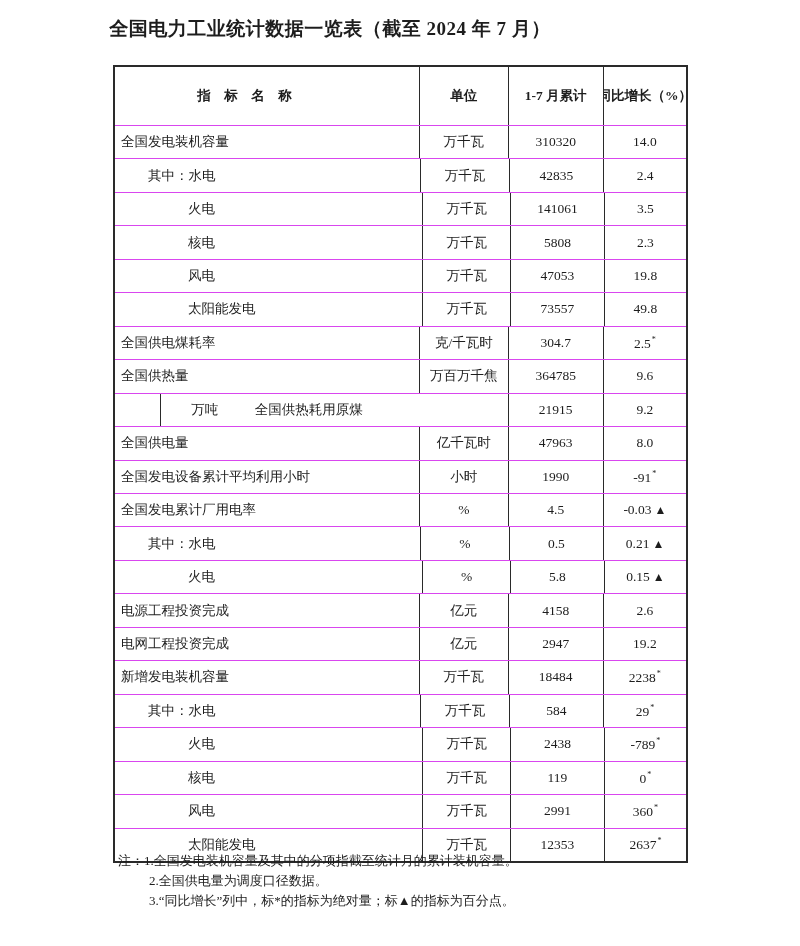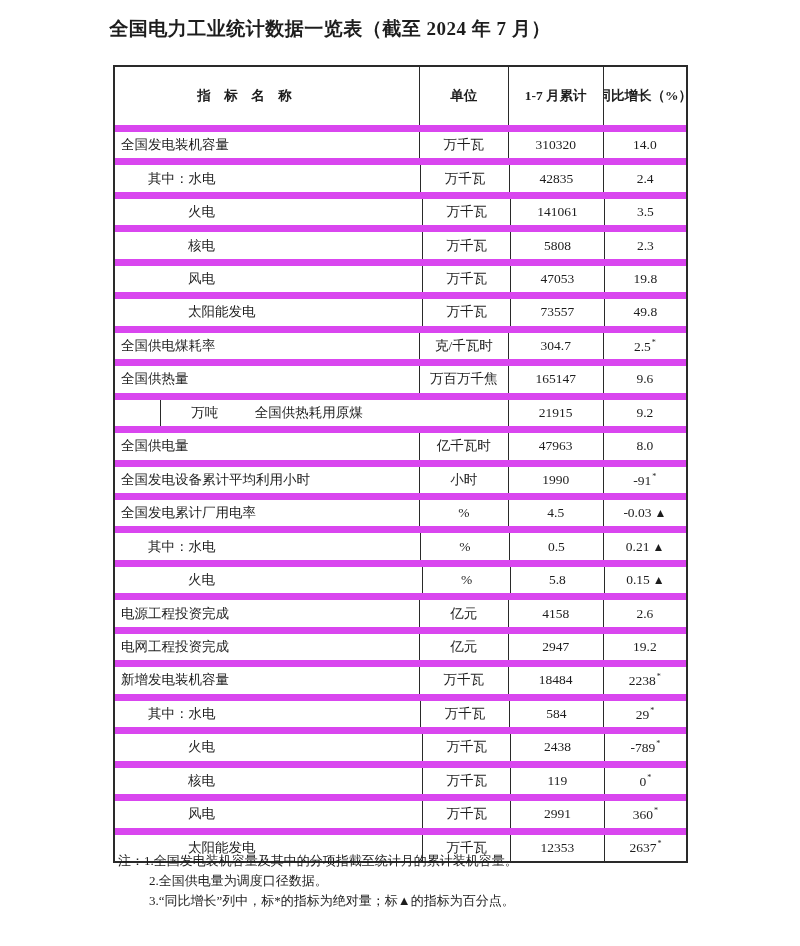--- a/index.html
+++ b/index.html
@@ -39,21 +39,21 @@
     background: #ffffff;
   }
   .thead {
     flex: none;
     height: 58px;
     display: flex;
   }
   .trow {
     flex: 1;
     display: flex;
-    border-top: 7px solid #d946ef;
+    border-top: 1px solid #d946ef;
   }
   .cell {
     box-sizing: border-box;
     display: flex;
     align-items: center;
     justify-content: center;
     font-size: 13.5px;
     overflow: hidden;
     white-space: nowrap;
   }
@@ -168,21 +168,21 @@
       <div class="cell c1 indent0">全国供电煤耗率</div>
       <div class="cell c2">克/千瓦时</div>
       <div class="cell c3">304.7</div>
       <div class="cell c4">
         <span>2.5<sup class="yoy-sup">*</sup></span>
       </div>
     </div>
     <div class="trow">
       <div class="cell c1 indent0">全国供热量</div>
       <div class="cell c2">万百万千焦</div>
-      <div class="cell c3">165147</div>
+      <div class="cell c3">364785</div>
       <div class="cell c4">
         <span>9.6</span>
       </div>
     </div>
     <div class="trow">
       <div class="cell c2">万吨</div>
       <div class="cell c1 indent0">全国供热耗用原煤</div>
       <div class="cell c3">21915</div>
       <div class="cell c4">
         <span>9.2</span>

